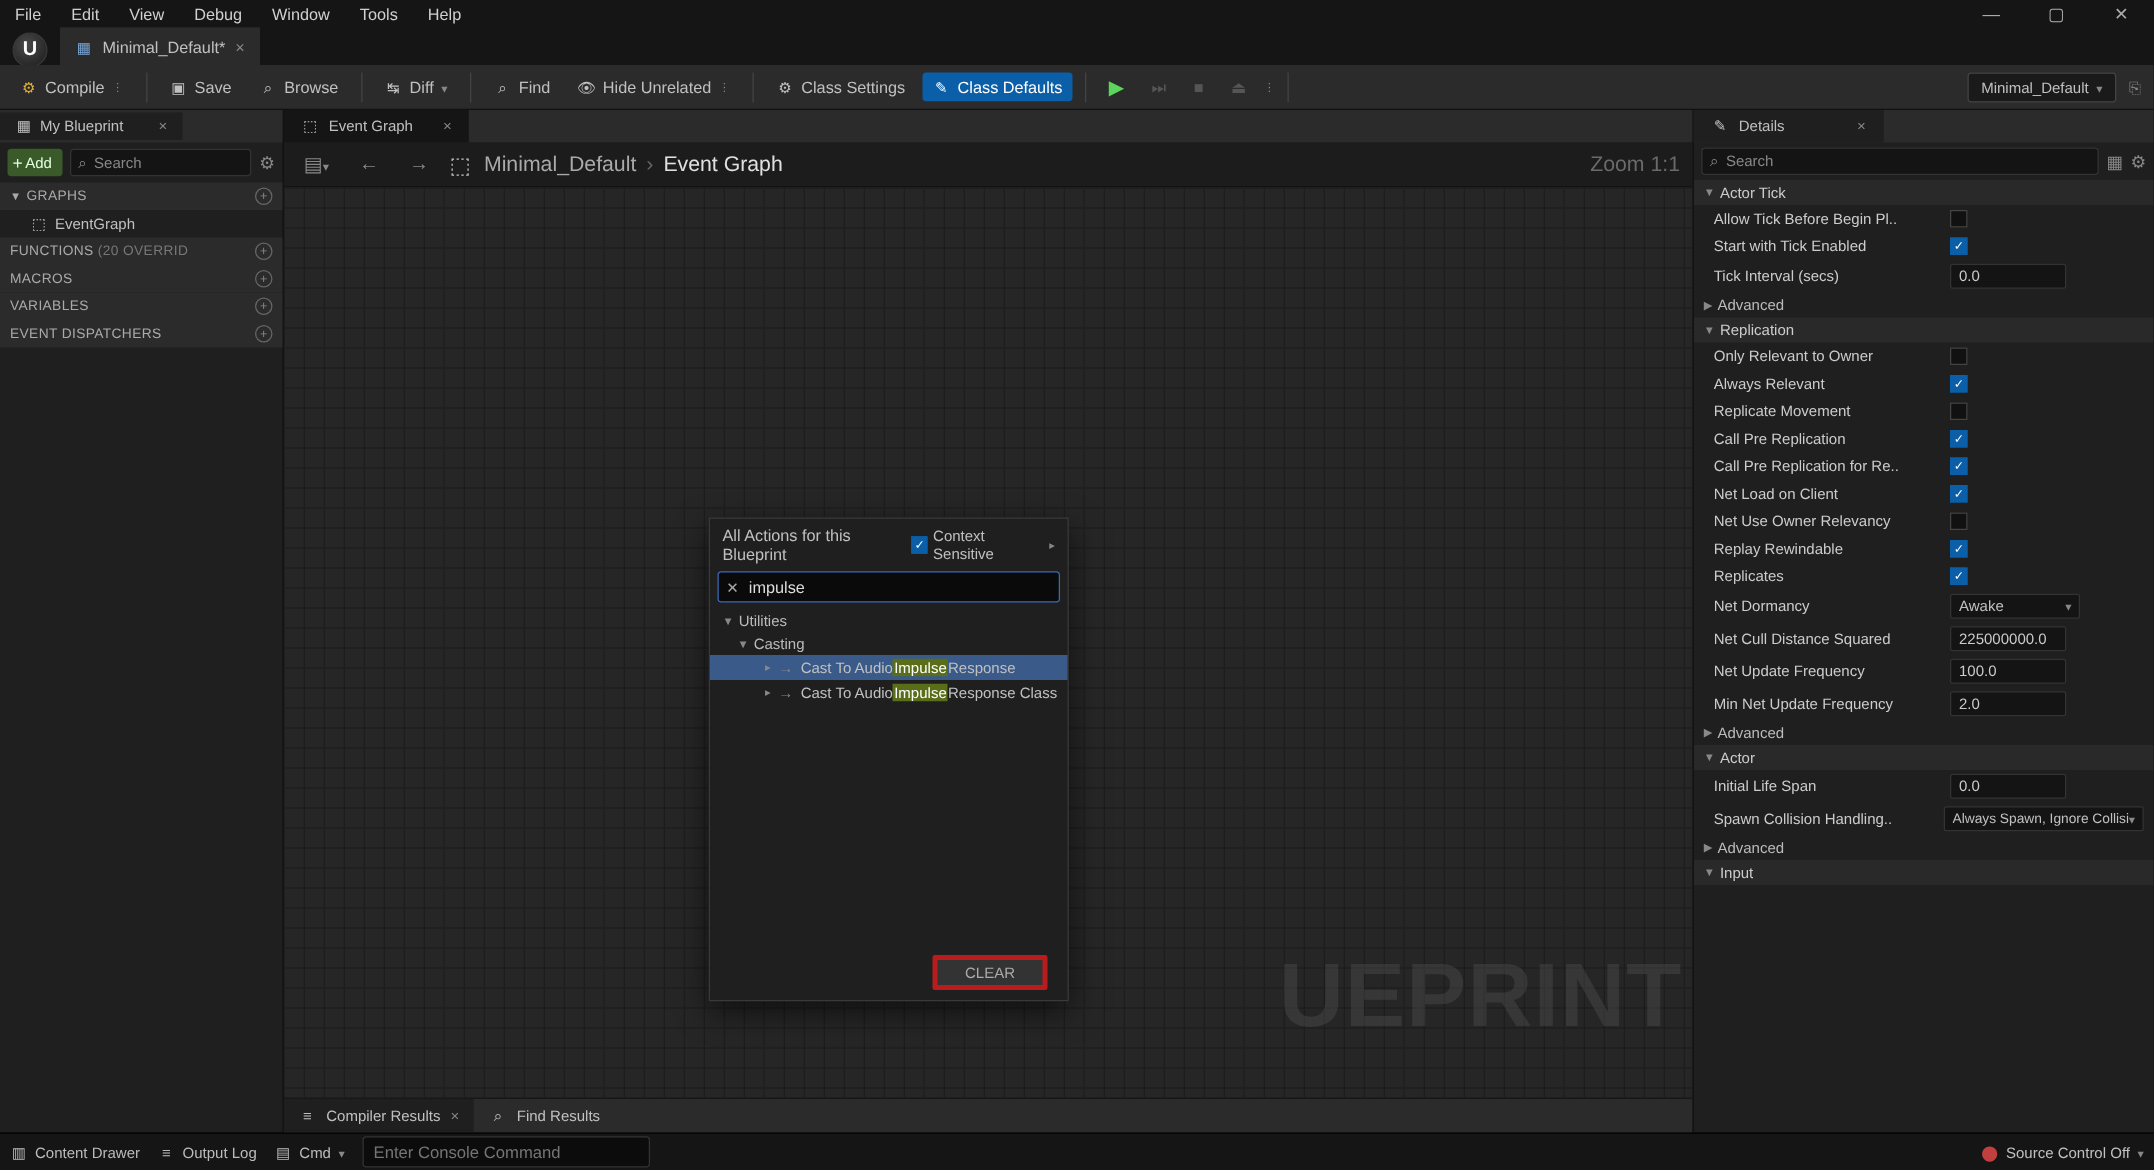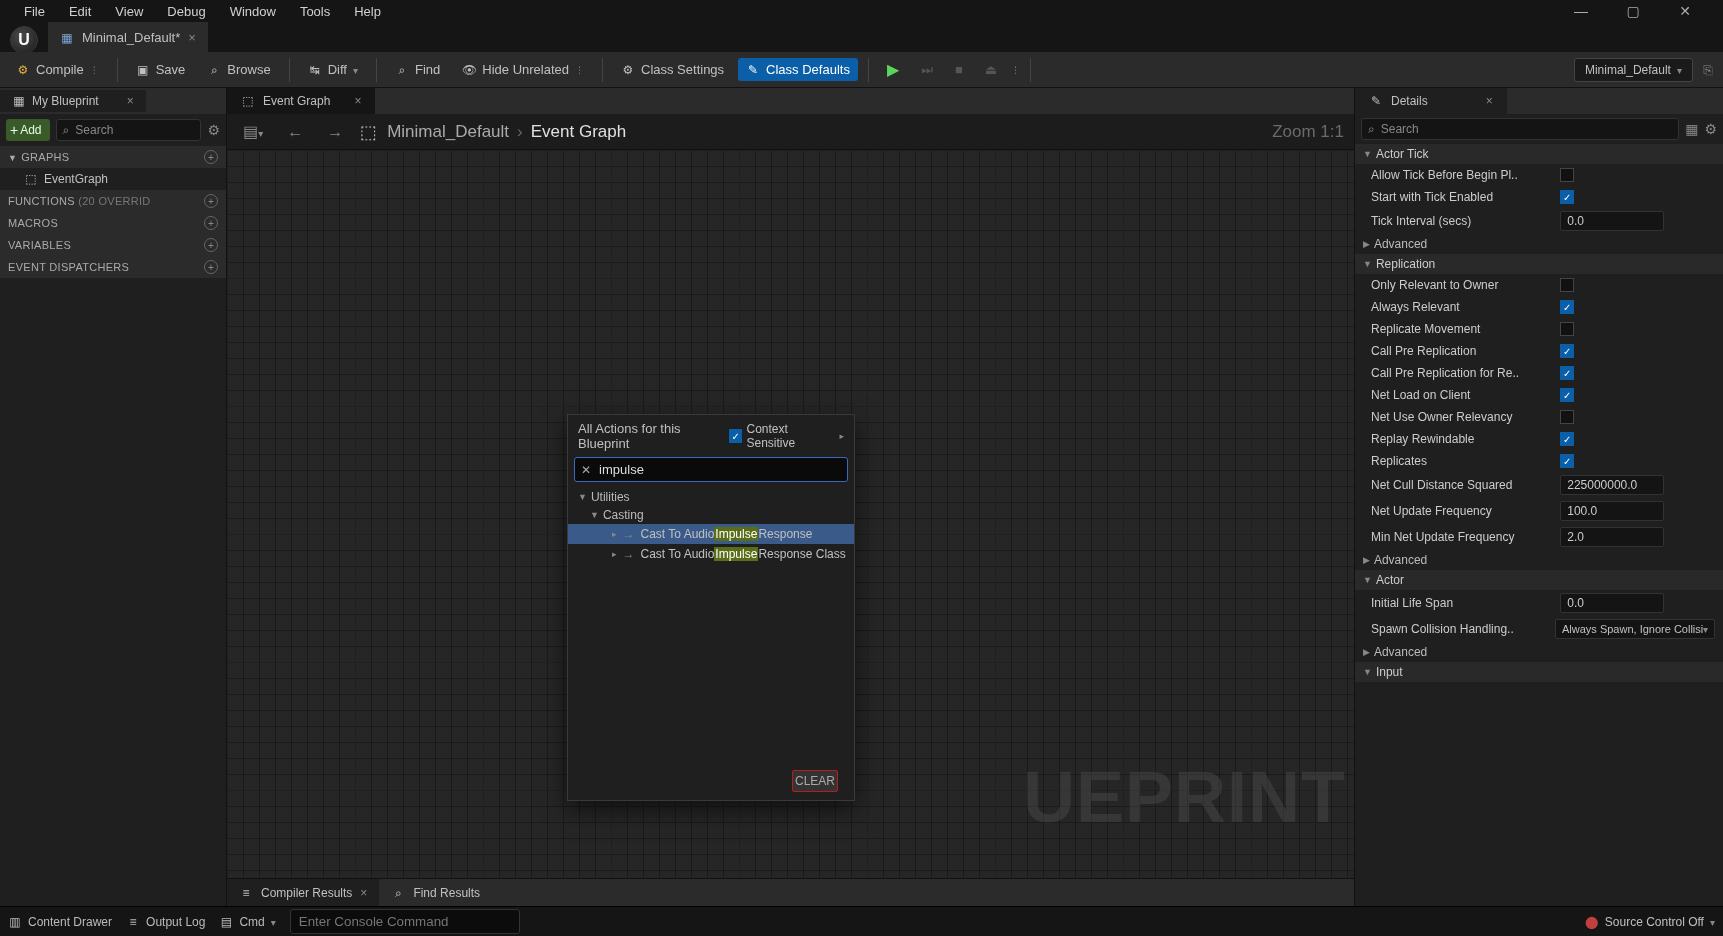--- a/index.html
+++ b/index.html
@@ -1,20 +1,20 @@
 <!DOCTYPE html>
 <html><head>
 <meta charset="utf-8">
 <style>
 * { margin:0; padding:0; box-sizing:border-box; font-family:"Segoe UI",Arial,sans-serif; -webkit-user-select:none; user-select:none; }
 html,body { width:1723px; height:936px; overflow:hidden; background:#1a1a1a; color:#c0c0c0; font-size:12px; }
 body { display:flex; flex-direction:column; }
 .highlight { background:#5a6e1a; color:#fff; padding:0 1px; }
 
-.titlebar { height:22px; background:#151515; display:flex; align-items:center; padding:0 24px; gap:24px; }
+.titlebar { height:22px; background:#151515; display:flex; align-items:center; padding:0 12px; gap:24px; }
 .titlebar .menu-item { font-size:13px; color:#d0d0d0; cursor:pointer; }
 .titlebar .spacer { flex:1; }
 .win-btn { width:28px; height:20px; display:flex; align-items:center; justify-content:center; color:#aaa; font-size:14px; }
 
 .tabrow { height:30px; background:#151515; display:flex; align-items:stretch; }
 .logo-circle { width:28px; height:28px; margin:4px 10px 0 10px; border-radius:50%; background:radial-gradient(circle at 40% 35%,#4a4a4a,#1a1a1a); display:flex; align-items:center; justify-content:center; font-weight:bold; color:#fff; font-size:16px; border:1px solid #3a3a3a;}
 .doc-tab { background:#2b2b2b; display:flex; align-items:center; padding:0 12px; gap:8px; font-size:13px; border-top:1px solid #2b2b2b;}
 .doc-tab .close { color:#888; }
 
 .toolbar { height:36px; background:#2b2b2b; display:flex; align-items:center; padding:0 8px; gap:6px; border-bottom:1px solid #111;}
@@ -58,41 +58,41 @@
 .ctx-sens { display:flex; align-items:center; gap:4px; font-size:12px;}
 .ap-search { margin:2px 6px 4px; background:#0a0a0a; border:1px solid #3a6ab8; border-radius:3px; padding:4px 6px; display:flex; align-items:center; gap:8px;}
 .ap-search input { background:transparent; border:none; color:#ddd; outline:none; flex:1; font-size:13px;}
 .ap-clearx { color:#aaa; cursor:pointer; font-size:12px;}
 .ap-tree { padding:2px 0 6px; }
 .ap-group { padding:2px 8px 2px 10px; color:#bbb; font-size:12px; display:flex; align-items:center; gap:4px;}
 .ap-group.sub { padding-left:22px;}
 .ap-item { padding:3px 8px 3px 44px; display:flex; align-items:center; gap:6px; font-size:12px;}
 .ap-item.selected { background:#3a5a8a;}
 .ap-footer { height:230px;}
-.clear-btn { position:absolute; right:16px; bottom:8px; background:#333; border:1px solid #b91c1c; color:#aaa; padding:3px 2px; font-size:12px; border-radius:2px;}
+.clear-btn { position:absolute; right:16px; bottom:8px; background:#333; border:4px solid #b91c1c; color:#aaa; padding:3px 22px; font-size:12px; border-radius:2px;}
 
 .center-bottom { height:28px; display:flex; background:#2b2b2b; border-top:1px solid #111;}
 .cb-tab { padding:4px 12px; display:flex; align-items:center; gap:8px; font-size:12px;}
 .cb-tab.active { background:#1f1f1f;}
 
 .right-panel { width:369px; background:#1f1f1f; display:flex; flex-direction:column; border-left:1px solid #111;}
 .rp-tabs { height:26px; display:flex; background:#2b2b2b;}
 .rp-tab { padding:4px 14px; display:flex; align-items:center; gap:8px; background:#1f1f1f;}
 .rp-toolbar { padding:4px 6px; display:flex; gap:6px; align-items:center;}
 .rp-toolbar .search-box { flex:1;}
 .rp-scroll { flex:1; overflow-y:auto; overflow-x:hidden;}
 .rp-scroll::-webkit-scrollbar { width:10px;}
 .rp-scroll::-webkit-scrollbar-thumb { background:#444; border-radius:5px;}
 .prop-section { background:#292929; padding:3px 8px; font-size:12px; color:#ccc; display:flex; align-items:center; gap:4px;}
 .prop-row { display:flex; align-items:center; padding:3px 8px 3px 16px; font-size:12px; min-height:22px;}
 .prop-row .label { flex:.55; color:#ccc; white-space:nowrap; overflow:hidden; text-overflow:ellipsis;}
 .prop-row .ctrl { flex:.45; display:flex; align-items:center;}
 .checkbox { width:14px; height:14px; background:#111; border:1px solid #444;}
 .checkbox.checked { background:#0b5fa8; border-color:#0b5fa8; display:flex; align-items:center; justify-content:center; color:#fff; font-size:10px;}
-.num-input { width:104px; background:#141414; border:1px solid #333; padding:2px 6px; color:#ccc; border-radius:2px;}
+.num-input { width:93px; background:#141414; border:1px solid #333; padding:2px 6px; color:#ccc; border-radius:2px;}
 .combo { width:104px; background:#141414; border:1px solid #333; padding:2px 6px; display:flex; justify-content:space-between; align-items:center; border-radius:2px;}
 .adv-row { padding:3px 8px 3px 8px; display:flex; align-items:center; gap:4px; color:#bbb; font-size:12px;}
 
 .statusbar { height:30px; background:#151515; display:flex; align-items:center; padding:0 8px; gap:14px; border-top:1px solid #000;}
 .sb-item { display:flex; align-items:center; gap:6px; font-size:12px; color:#bbb;}
 .cmd-input { flex:0 0 230px; background:#0c0c0c; border:1px solid #333; padding:4px 8px; color:#777; border-radius:3px;}
 .sb-right { margin-left:auto; display:flex; align-items:center; gap:6px;}
 .icon { display:inline-flex; width:14px; height:14px; align-items:center; justify-content:center; font-size:12px;}
 .tri { font-size:9px; color:#888;}
 .chev-dn::after{content:"▾";font-size:10px;color:#888;}
@@ -398,20 +398,29 @@
             <span class="checkbox checked">✓</span>
           </span>
         </div>
       <div class="prop-row">
           <span class="label">Replicates</span>
           <span class="ctrl">
             <span class="checkbox checked">✓</span>
           </span>
         </div>
       <div class="prop-row">
+          <span class="label">Net Dormancy</span>
+          <span class="ctrl">
+            <span class="combo">
+              <span>Awake</span>
+              <span class="chev-dn"></span>
+            </span>
+          </span>
+        </div>
+      <div class="prop-row">
           <span class="label">Net Cull Distance Squared</span>
           <span class="ctrl">
             <span class="num-input">225000000.0</span>
           </span>
         </div>
       <div class="prop-row">
           <span class="label">Net Update Frequency</span>
           <span class="ctrl">
             <span class="num-input">100.0</span>
           </span>

